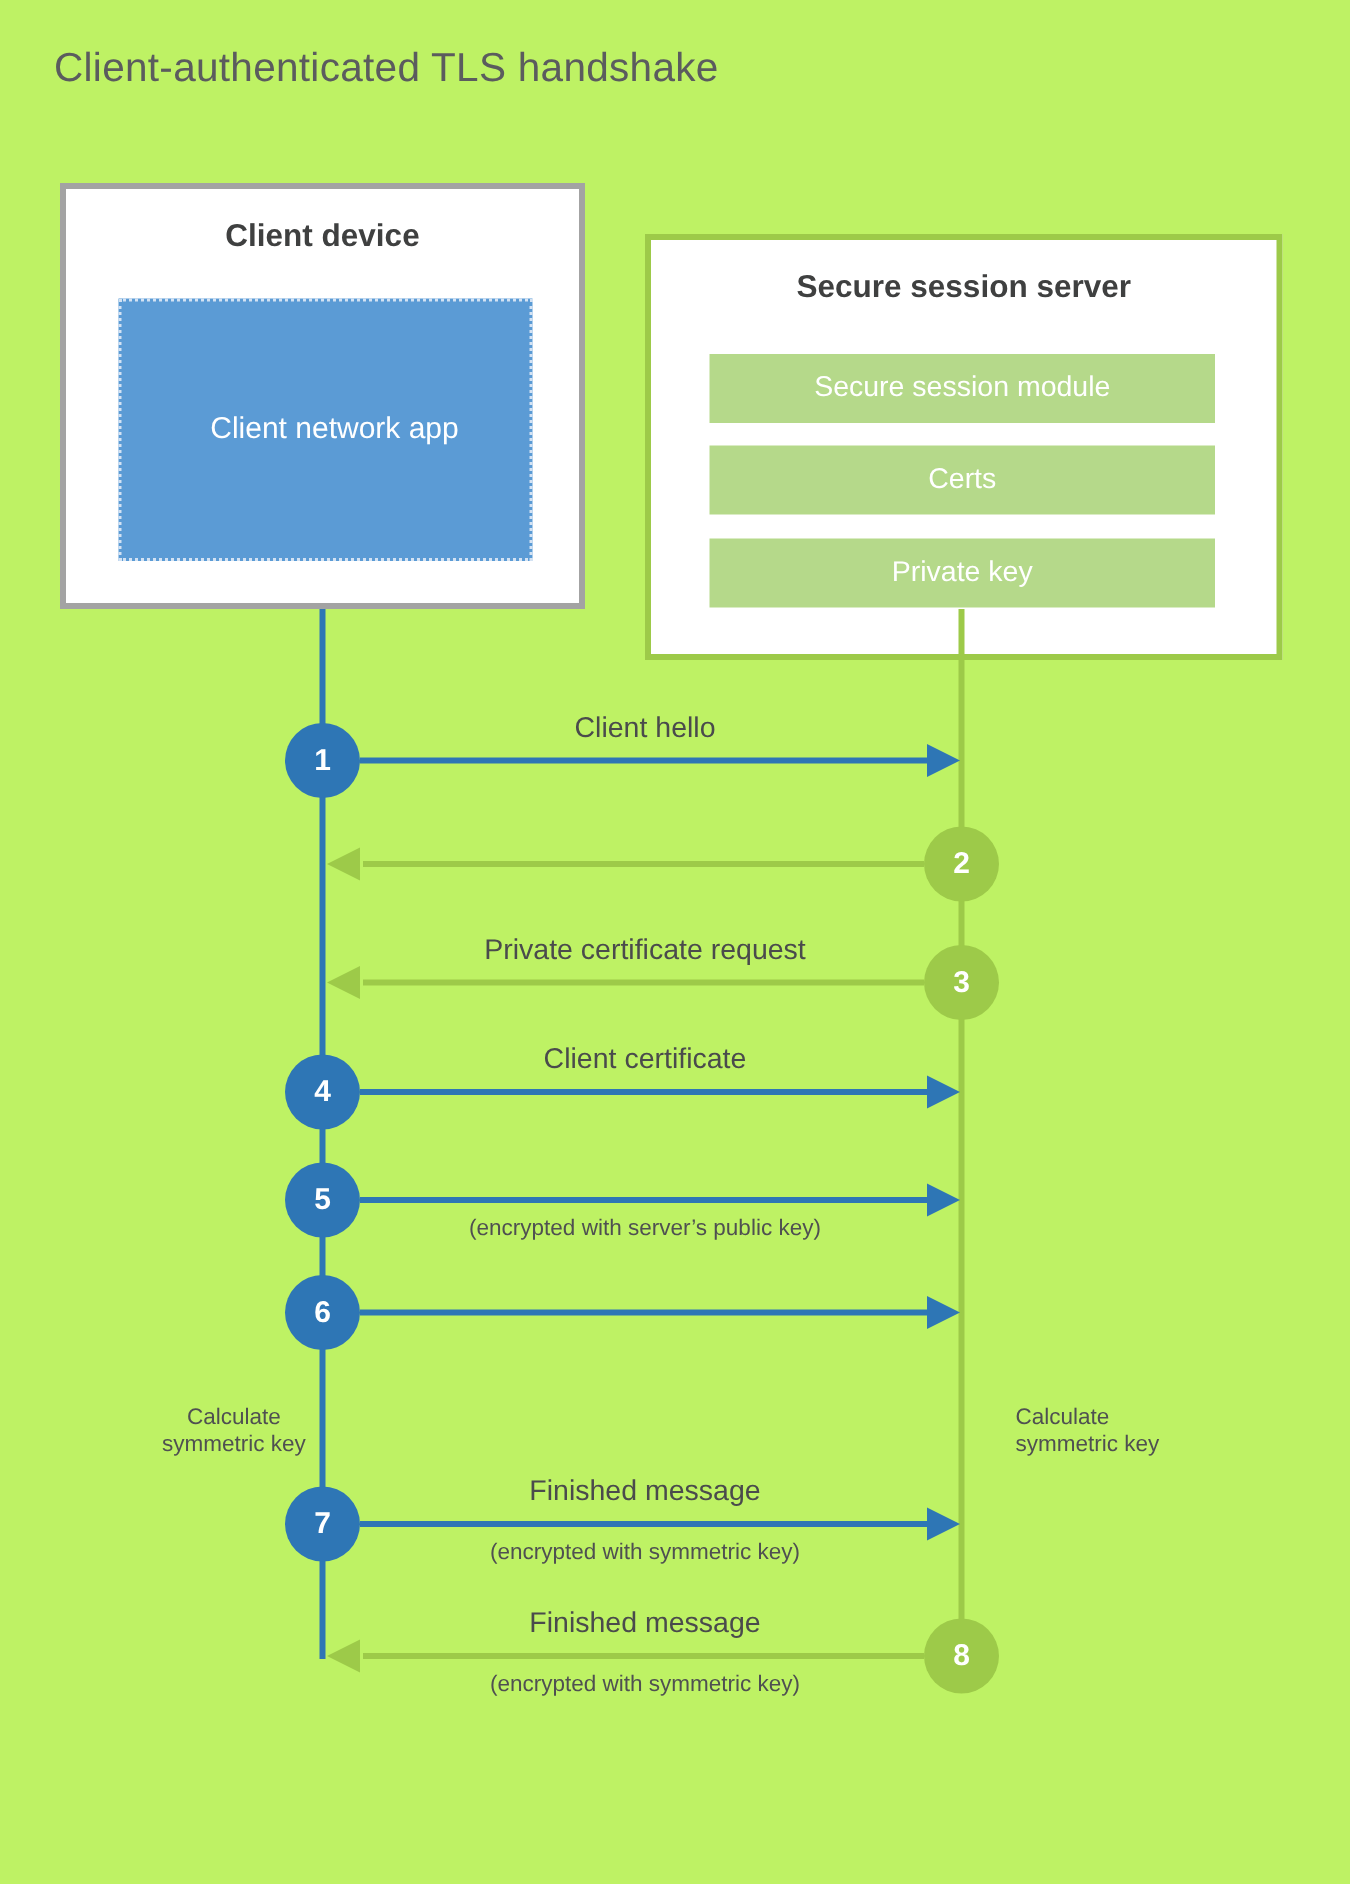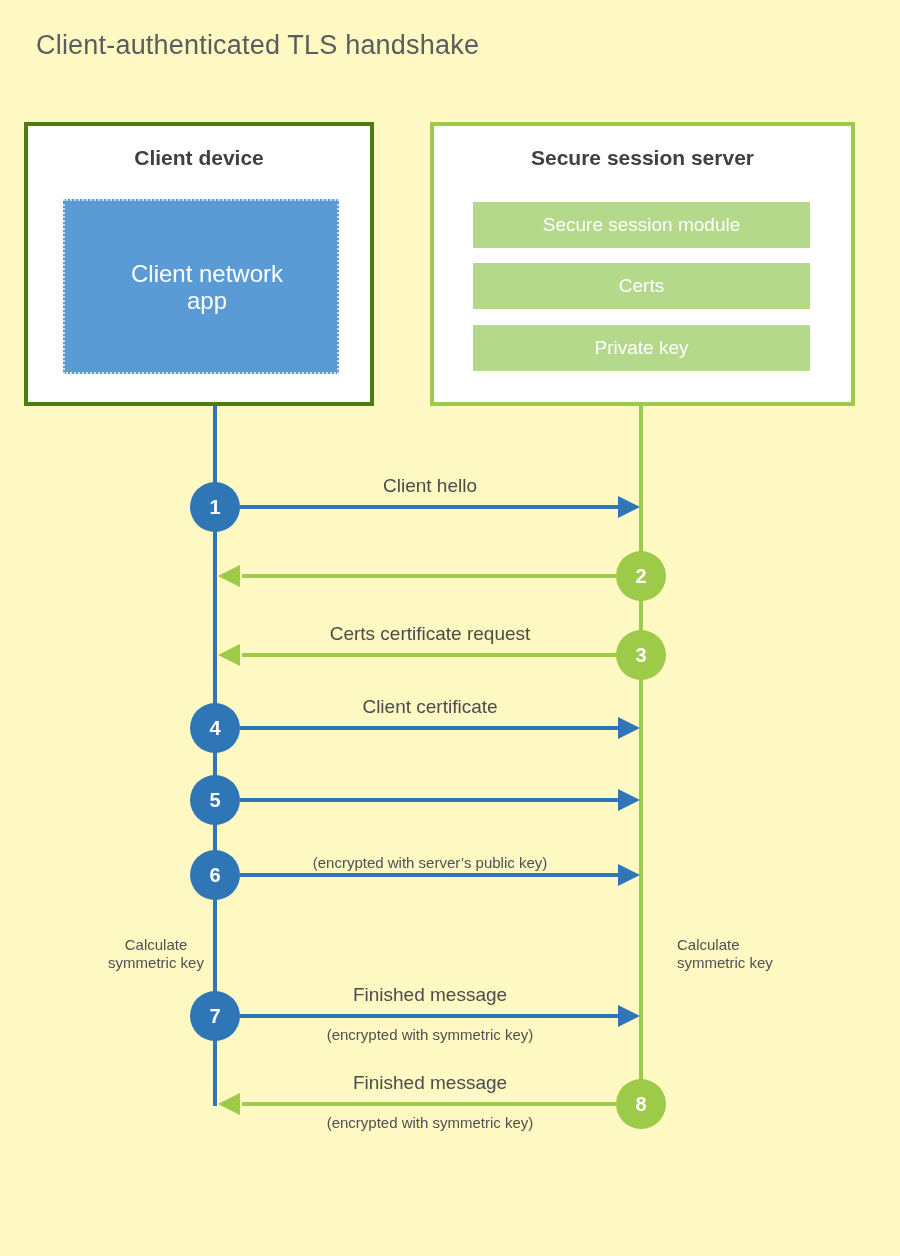--- a/index.html
+++ b/index.html
@@ -1,28 +1,28 @@
 <!DOCTYPE html>
 <html><head>
 <meta charset="utf-8">
 <style>
   html,body{margin:0;padding:0;background:#ffffff;}
   body{font-family:"Liberation Sans","DejaVu Sans",sans-serif;}
-  .stage{position:relative;width:900px;height:1256px;background:#fef9c3;overflow:hidden;}
+  .stage{position:relative;width:900px;height:1256px;background:#bef264;overflow:hidden;}
 
   .title{position:absolute;left:36px;top:30px;font-size:27px;font-weight:400;color:#5b5c5e;letter-spacing:0.2px;}
 
   
   .actor-box{position:absolute;top:122px;height:284px;background:#fff;box-sizing:border-box;}
-  .client-box{left:24px;width:350px;border:4px solid #4d7c0f;}
-  .server-box{left:430px;width:425px;border:4px solid #9dca49;}
+  .client-box{left:40px;width:350px;border:4px solid #a3a3a3;}
+  .server-box{left:430px;width:425px;border:4px solid #9dca49;margin-top:34px;}
   .actor-title{position:absolute;top:20px;left:0;width:100%;text-align:center;font-size:21px;font-weight:700;color:#3f4040;}
 
   .app-box{position:absolute;left:35px;top:73px;width:276px;height:175px;background:#5b9bd5;border:2px dotted #d3e2f3;box-sizing:border-box;display:flex;align-items:center;justify-content:center;text-align:center;}
-  .app-box span{display:inline-block;max-width:172px;font-size:24px;line-height:27px;color:#ffffff;margin-left:12px;}
+  .app-box span{display:inline-block;max-width:172px;font-size:20px;line-height:27px;color:#ffffff;margin-left:12px;}
 
   .module-bar{position:absolute;left:39px;width:337px;height:46px;background:#b5d98a;color:#ffffff;font-size:19px;text-align:center;line-height:46px;}
 
   
   .lifeline{position:absolute;top:406px;width:4px;}
   .lifeline.blue{left:213px;height:700px;background:#2e76b5;}
   .lifeline.green{left:639px;height:698px;background:#9dca49;}
 
   
   .msg-label{position:absolute;left:240px;width:380px;text-align:center;font-size:19px;color:#4a4b4c;height:26px;line-height:26px;}
@@ -73,40 +73,40 @@
   <div class="circle blue" style="top:482px">
       <span>1</span>
     </div>
 
   <div class="arrow-line green" style="top:574px"></div>
   <div class="arrow-head left" style="top:565px"></div>
   <div class="circle green" style="top:551px">
       <span>2</span>
     </div>
 
-  <div class="msg-label" style="top:621px">Certs certificate request</div>
+  <div class="msg-label" style="top:621px">Private certificate request</div>
   <div class="arrow-line green" style="top:653px"></div>
   <div class="arrow-head left" style="top:644px"></div>
   <div class="circle green" style="top:630px">
       <span>3</span>
     </div>
 
   <div class="msg-label" style="top:694px">Client certificate</div>
   <div class="arrow-line blue" style="top:726px"></div>
   <div class="arrow-head right" style="top:717px"></div>
   <div class="circle blue" style="top:703px">
       <span>4</span>
     </div>
 
   <div class="arrow-line blue" style="top:798px"></div>
   <div class="arrow-head right" style="top:789px"></div>
   <div class="circle blue" style="top:775px">
       <span>5</span>
     </div>
-  <div class="msg-sublabel" style="top:854px">(encrypted with server’s public key)</div>
+  <div class="msg-sublabel" style="top:810px">(encrypted with server’s public key)</div>
 
   <div class="arrow-line blue" style="top:873px"></div>
   <div class="arrow-head right" style="top:864px"></div>
   <div class="circle blue" style="top:850px">
       <span>6</span>
     </div>
 
   <div class="msg-label" style="top:982px">Finished message</div>
   <div class="arrow-line blue" style="top:1014px"></div>
   <div class="arrow-head right" style="top:1005px"></div>

